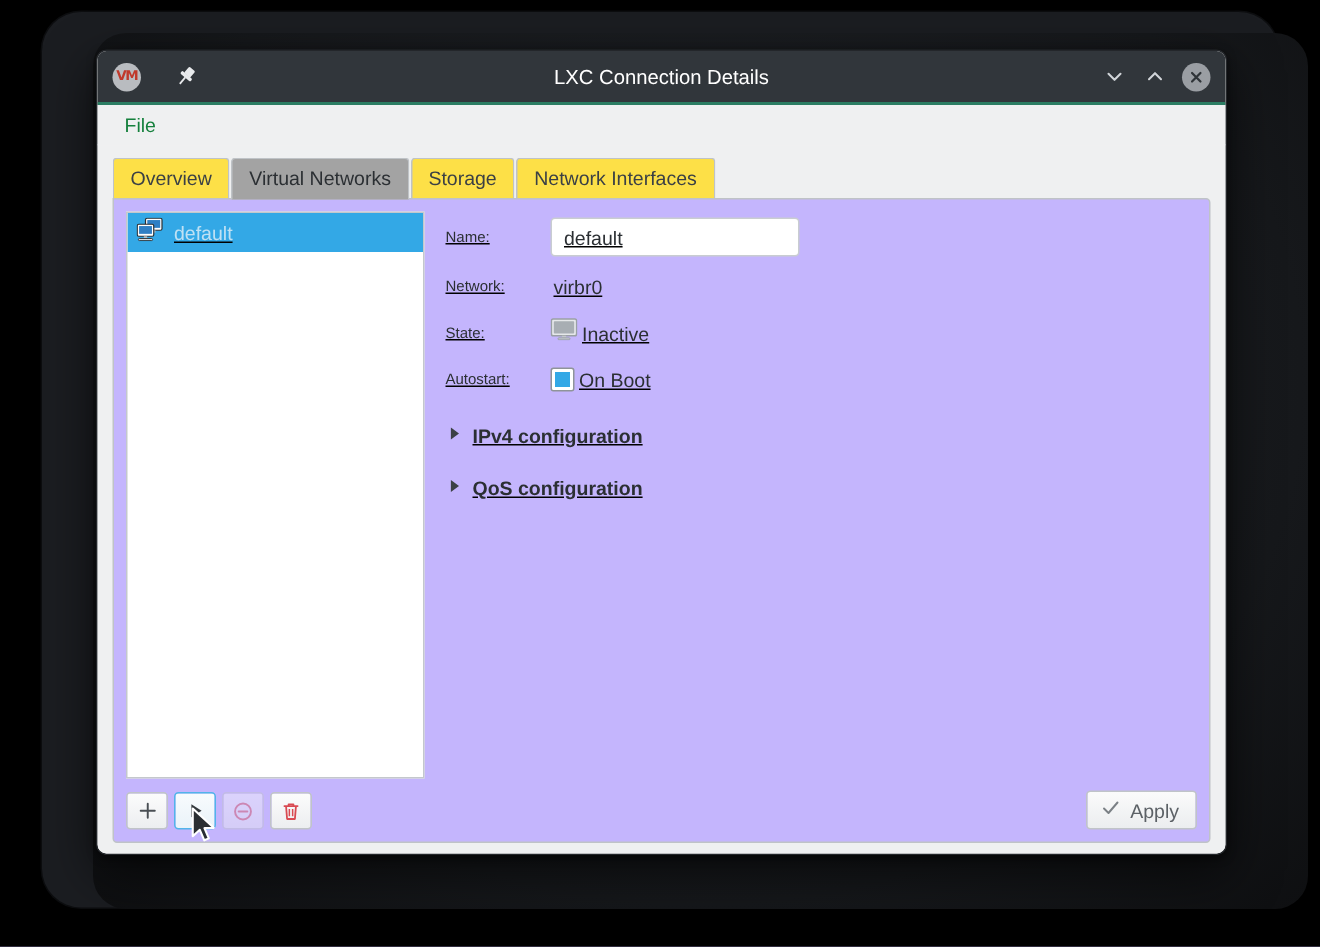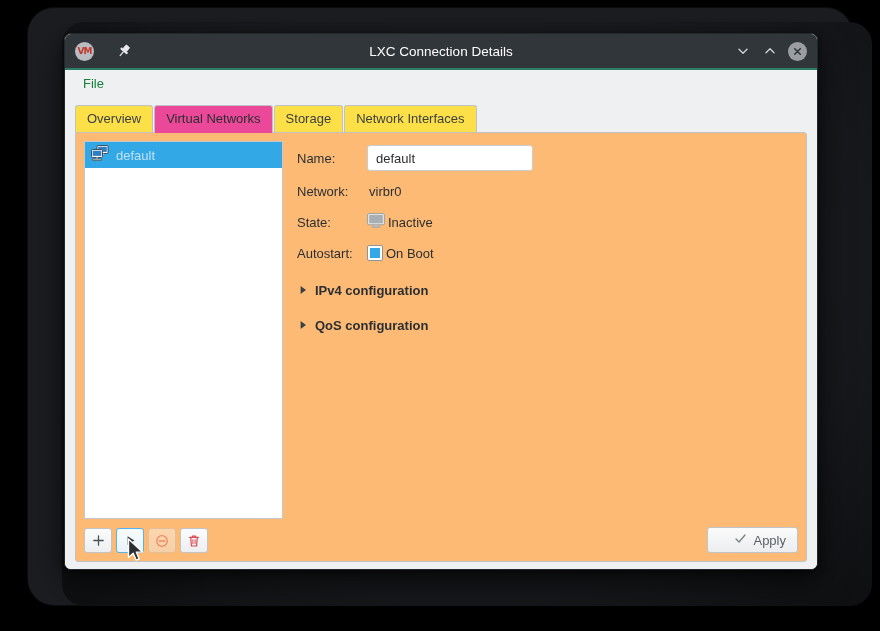--- a/index.html
+++ b/index.html
@@ -140,36 +140,37 @@
     padding: 5px 11px 5px 11px;
     border: 1px solid #bfc3c7;
     border-bottom: none;
     border-radius: 3px 3px 0 0;
     background: #fde047;
     margin-right: 1px;
     cursor: pointer;
     line-height: 16px;
   }
   .tab.active {
-    background: #ec4899;
+    background: #a3a3a3;
     color: #2b2f33;
     padding-bottom: 6px;
     margin-bottom: -1px;
   }
 
   
   #content-frame {
     border: 1px solid #bfc3c7;
-    background: #fdba74;
+    background: #c4b5fd;
     border-radius: 0 3px 3px 3px;
     height: calc(100% - 27px);
     box-sizing: border-box;
     position: relative;
     display: flex;
     padding: 8px;
+    text-decoration: underline;
   }
 
   
   #left-col {
     width: 199px;
     display: flex;
     flex-direction: column;
   }
   #net-list {
     flex: 1;
@@ -223,21 +224,21 @@
     padding-top: 4px;
   }
   .field-row {
     display: flex;
     align-items: center;
     margin-bottom: 9px;
     min-height: 22px;
   }
   .field-label {
     width: 70px;
-    font-size: 13px;
+    font-size: 10px;
     color: #2b2f33;
   }
   .name-input {
     width: 166px;
     height: 26px;
     box-sizing: border-box;
     border: 1px solid #c9cdd1;
     border-radius: 3px;
     background: #ffffff;
     font-size: 13px;
@@ -285,21 +286,21 @@
   }
 
   
   #apply-btn {
     position: absolute;
     right: 8px;
     bottom: 8px;
     display: flex;
     align-items: center;
     gap: 6px;
-    padding: 4px 11px 4px 26px;
+    padding: 4px 11px 4px 9px;
     border: 1px solid #c0c4c8;
     border-radius: 3px;
     background: linear-gradient(#fbfbfb, #ebedef);
     font-size: 13px;
     color: #5c6166;
     cursor: pointer;
   }
 
   
   #mouse-cursor {

